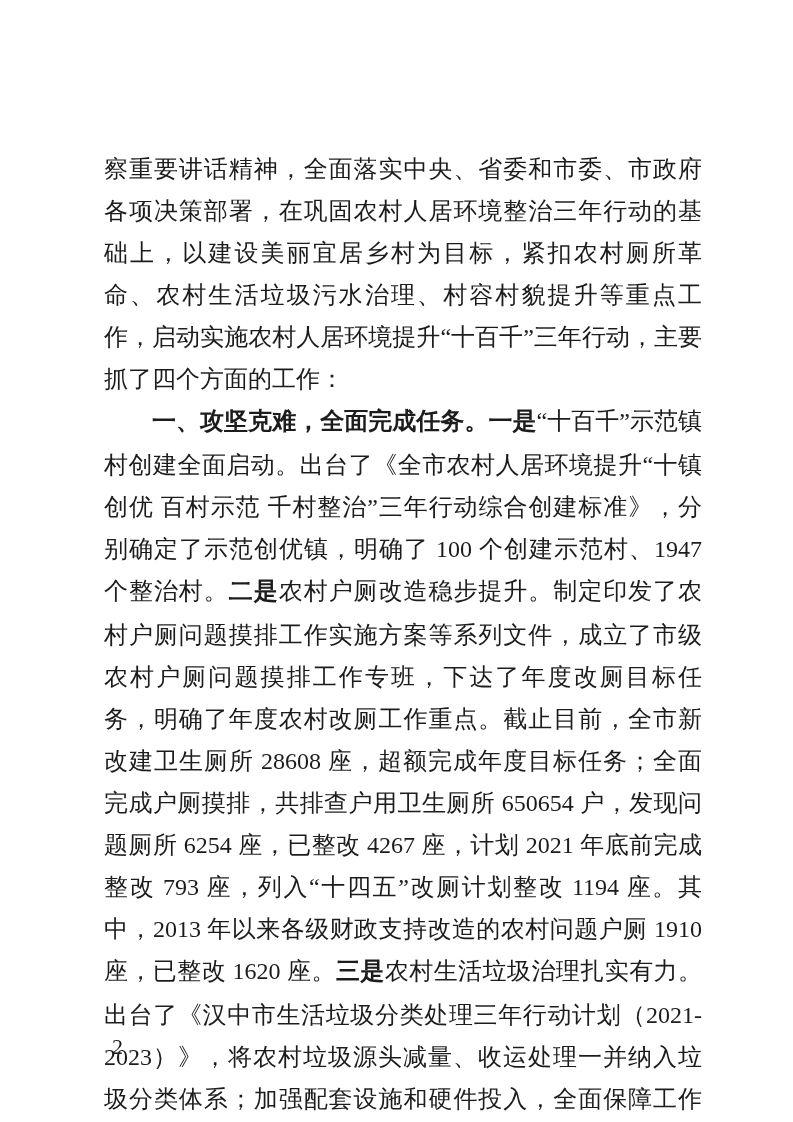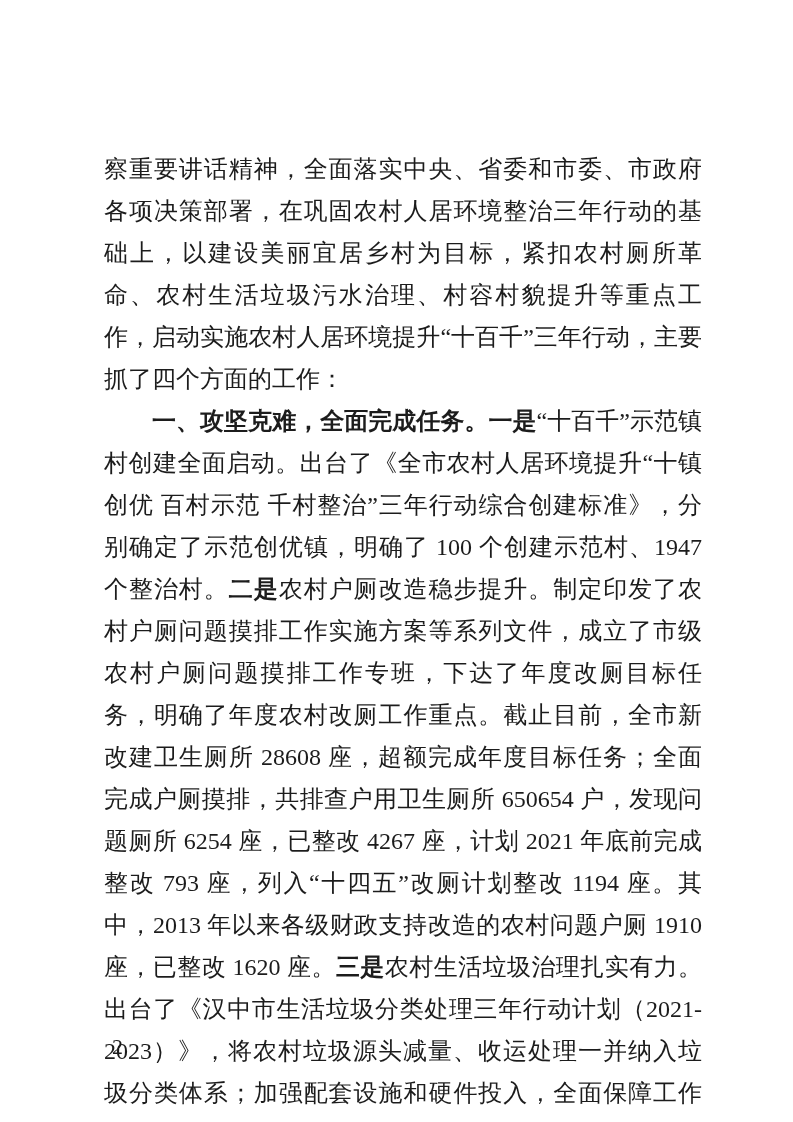--- a/index.html
+++ b/index.html
@@ -31,21 +31,21 @@
     padding: 0;
   }
   .para.indent {
     text-indent: 2em;
   }
   .run {
     font-weight: normal;
   }
   .run.bold {
     font-weight: bold;
-    font-family: Liberation Sans, sans-serif;
+    font-family: Liberation Mono, monospace;
   }
   .page-number {
     position: absolute;
     left: 112px;
     top: 1032px;
     font-size: 22px;
     line-height: 30px;
     font-family: "Liberation Serif", "DejaVu Serif", serif;
     color: #1c1c1c;
   }

